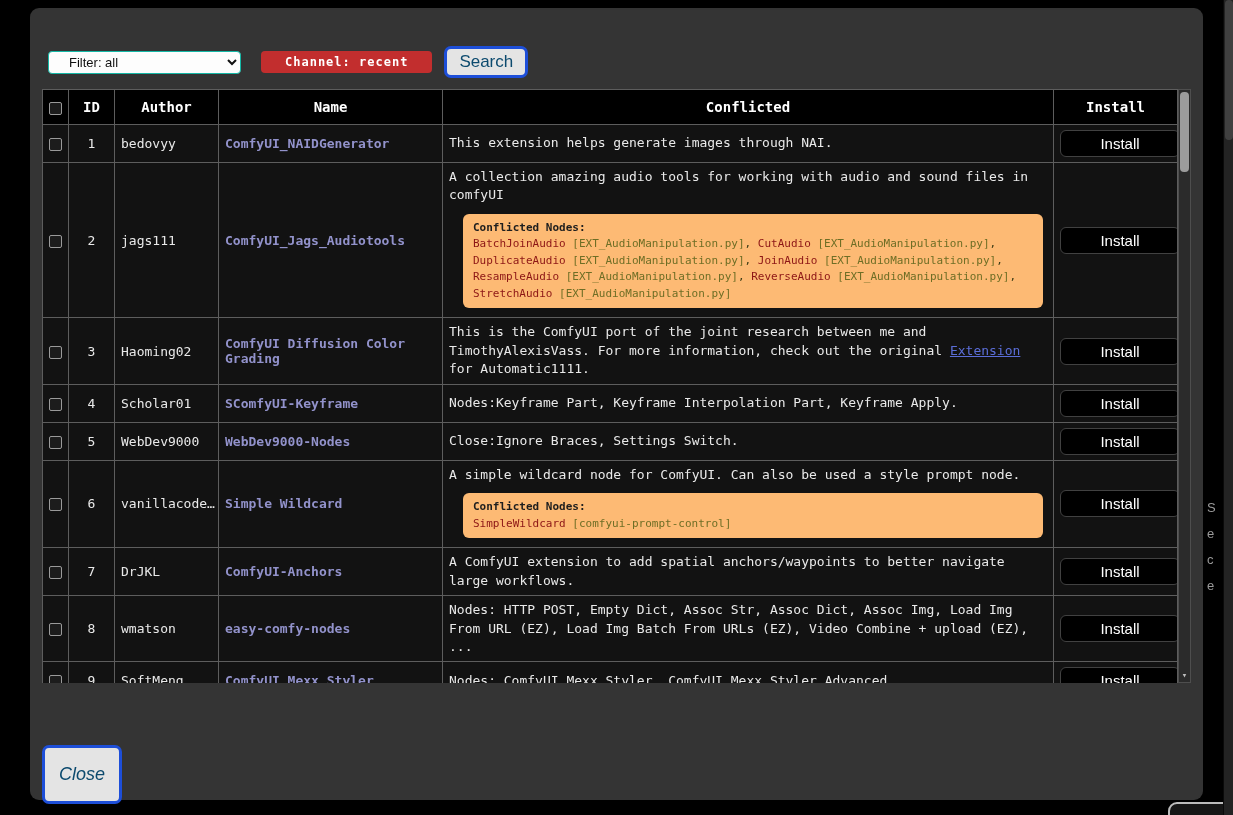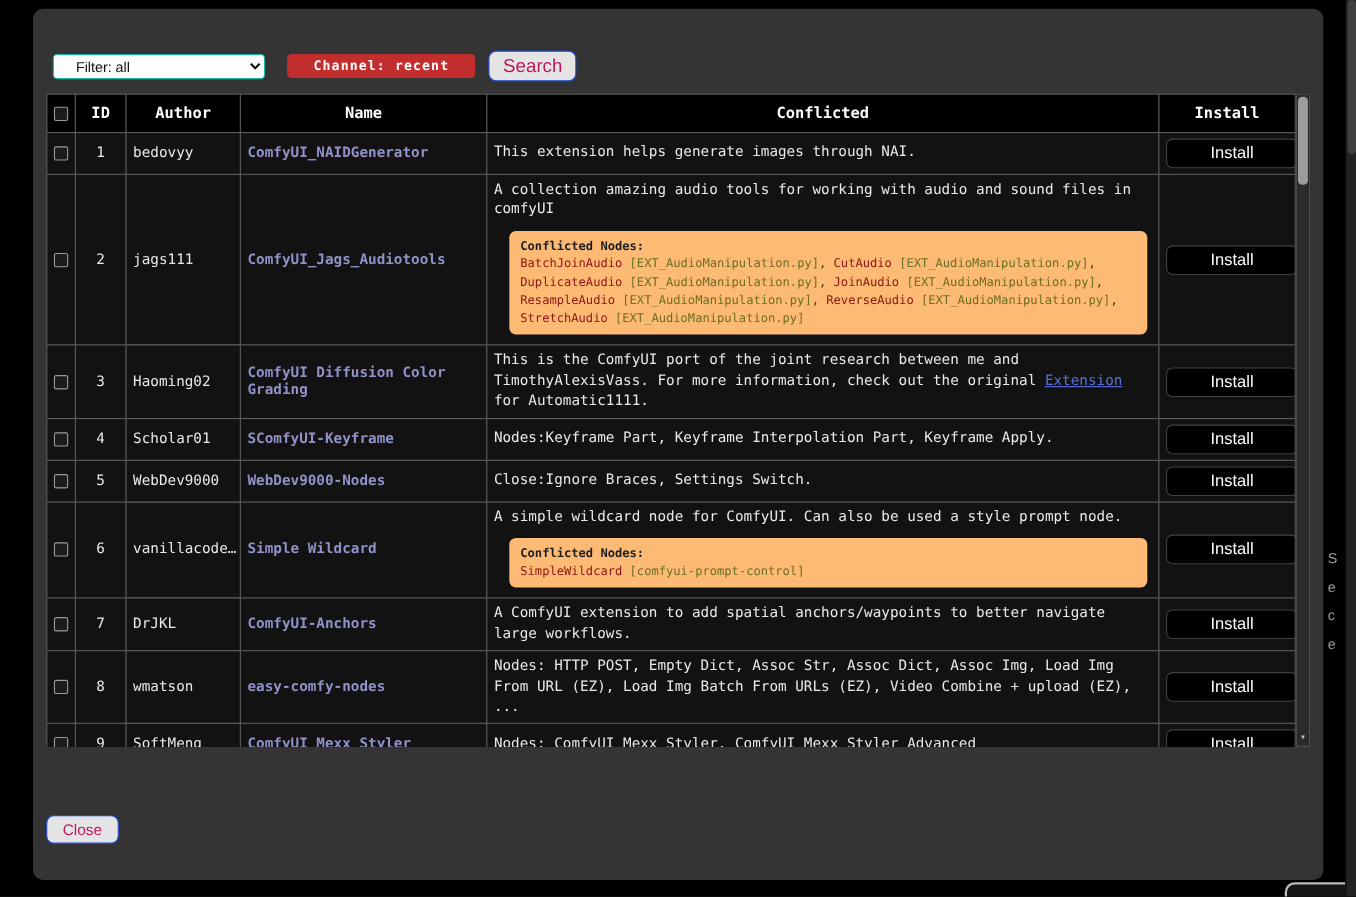--- a/index.html
+++ b/index.html
@@ -20,22 +20,22 @@
   .channel-badge {
     margin-left: 20px; background: #c22e2e; color: #fff; border-radius: 4px;
     font: bold 12px "DejaVu Sans Mono", monospace; padding: 4px 24px; letter-spacing: 1px;
   }
   .search-input {
     margin-left: auto; width: 200px; height: 23px; background: #191919; color: #cfcfcf;
     border: 1px solid #666; border-radius: 3px; font: 13px "DejaVu Sans Mono", monospace; padding: 2px 7px;
   }
   .search-input::placeholder { color: #7d7d7d; }
   .search-btn, .close-btn {
-    margin-left: 12px; font: 17px "Liberation Sans", sans-serif; color: #be185d;
-    background: #e4e4e4; border: 1px solid #1d4ed8; border-radius: 7px; padding: 3px 12px; cursor: pointer;
+    margin-left: 12px; font: 17px "Liberation Sans", sans-serif; color: #0c4a6e;
+    background: #e4e4e4; border: 3px solid #1d4ed8; border-radius: 7px; padding: 3px 12px; cursor: pointer;
   }
 
   
   .table-wrap { position: relative; margin-top: 11px; height: 594px; overflow: hidden; }
   table { width: calc(100% - 13px); border-collapse: collapse; table-layout: fixed; }
   th, td { border: 1px solid #5d5d5d; }
   th {
     background: #000; color: #fff; font: bold 14px "DejaVu Sans Mono", monospace;
     height: 35px; text-align: center; padding: 1px 2px;
   }
@@ -67,21 +67,21 @@
     display: block; width: 120px; height: 27px; margin: 0 auto; background: #000; color: #fff;
     border: 1px solid #414141; border-radius: 6px; font: 15px "Liberation Sans", sans-serif; cursor: pointer;
   }
 
   
   .tscroll { position: absolute; top: 0; right: 0; width: 13px; height: 100%; background: #2b2b2b; border: 1px solid #4e4e4e; }
   .tscroll-thumb { position: absolute; top: 2px; left: 1px; width: 9px; height: 80px; background: #9c9c9c; border-radius: 4px; }
   .tscroll-arrow { position: absolute; bottom: 1px; left: 0; width: 11px; height: 12px; color: #bdbdbd; font-size: 9px; text-align: center; line-height: 12px; }
 
   .footer { margin-top: 62px; }
-  .close-btn { margin-left: 0; padding: 4px 14px; font-size: 14px; }
+  .close-btn { margin-left: 0; padding: 16px 14px; font-size: 18px; font-style: italic; }
 
   
   .outer-scrollbar { position: absolute; right: 0; top: 0; width: 10px; height: 815px; background: #232323; border-left: 1px solid #0a0a0a; }
   .outer-thumb { position: absolute; top: 0; left: 1px; width: 8px; height: 140px; background: #404040; border-radius: 4px; }
   .bg-fragments {
     position: absolute; left: 1207px; top: 500px; width: 16px; display: flex; flex-direction: column; gap: 11px;
     color: #9a9a9a; font: 13px "Liberation Sans", sans-serif; overflow: hidden;
   }
   .bg-partial-button {
     position: absolute; left: 1168px; top: 802px; width: 70px; height: 26px;

